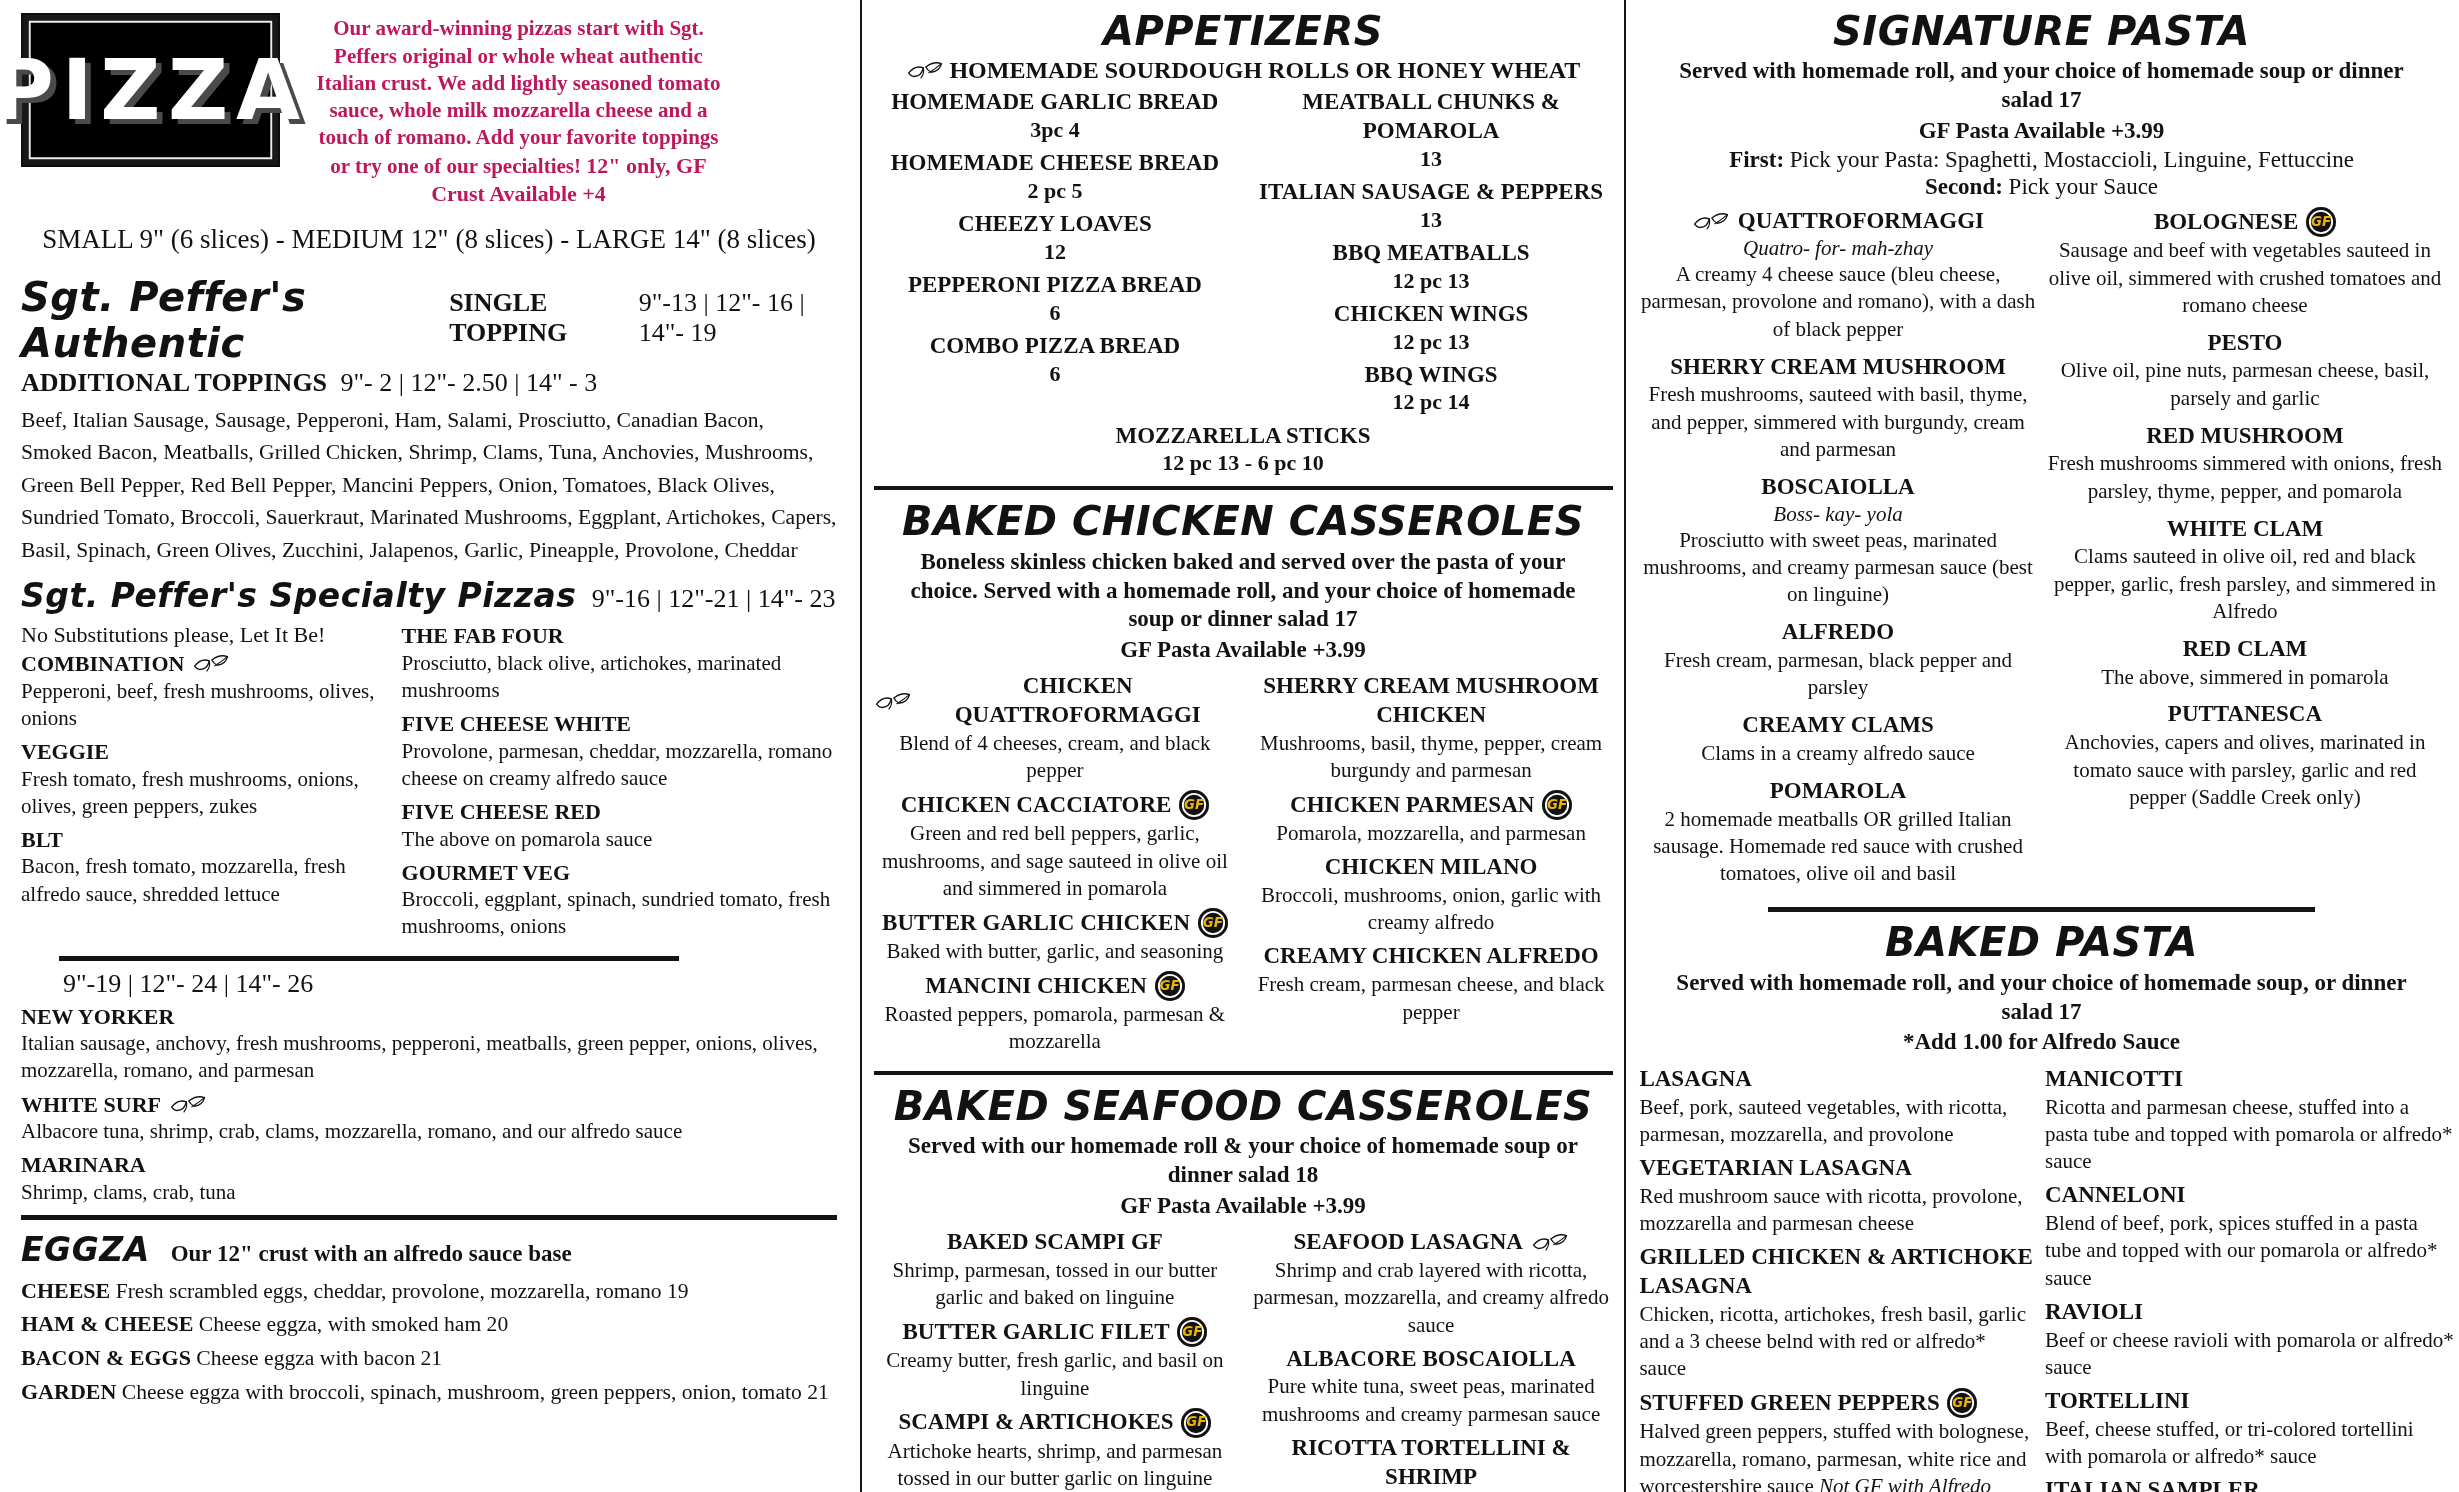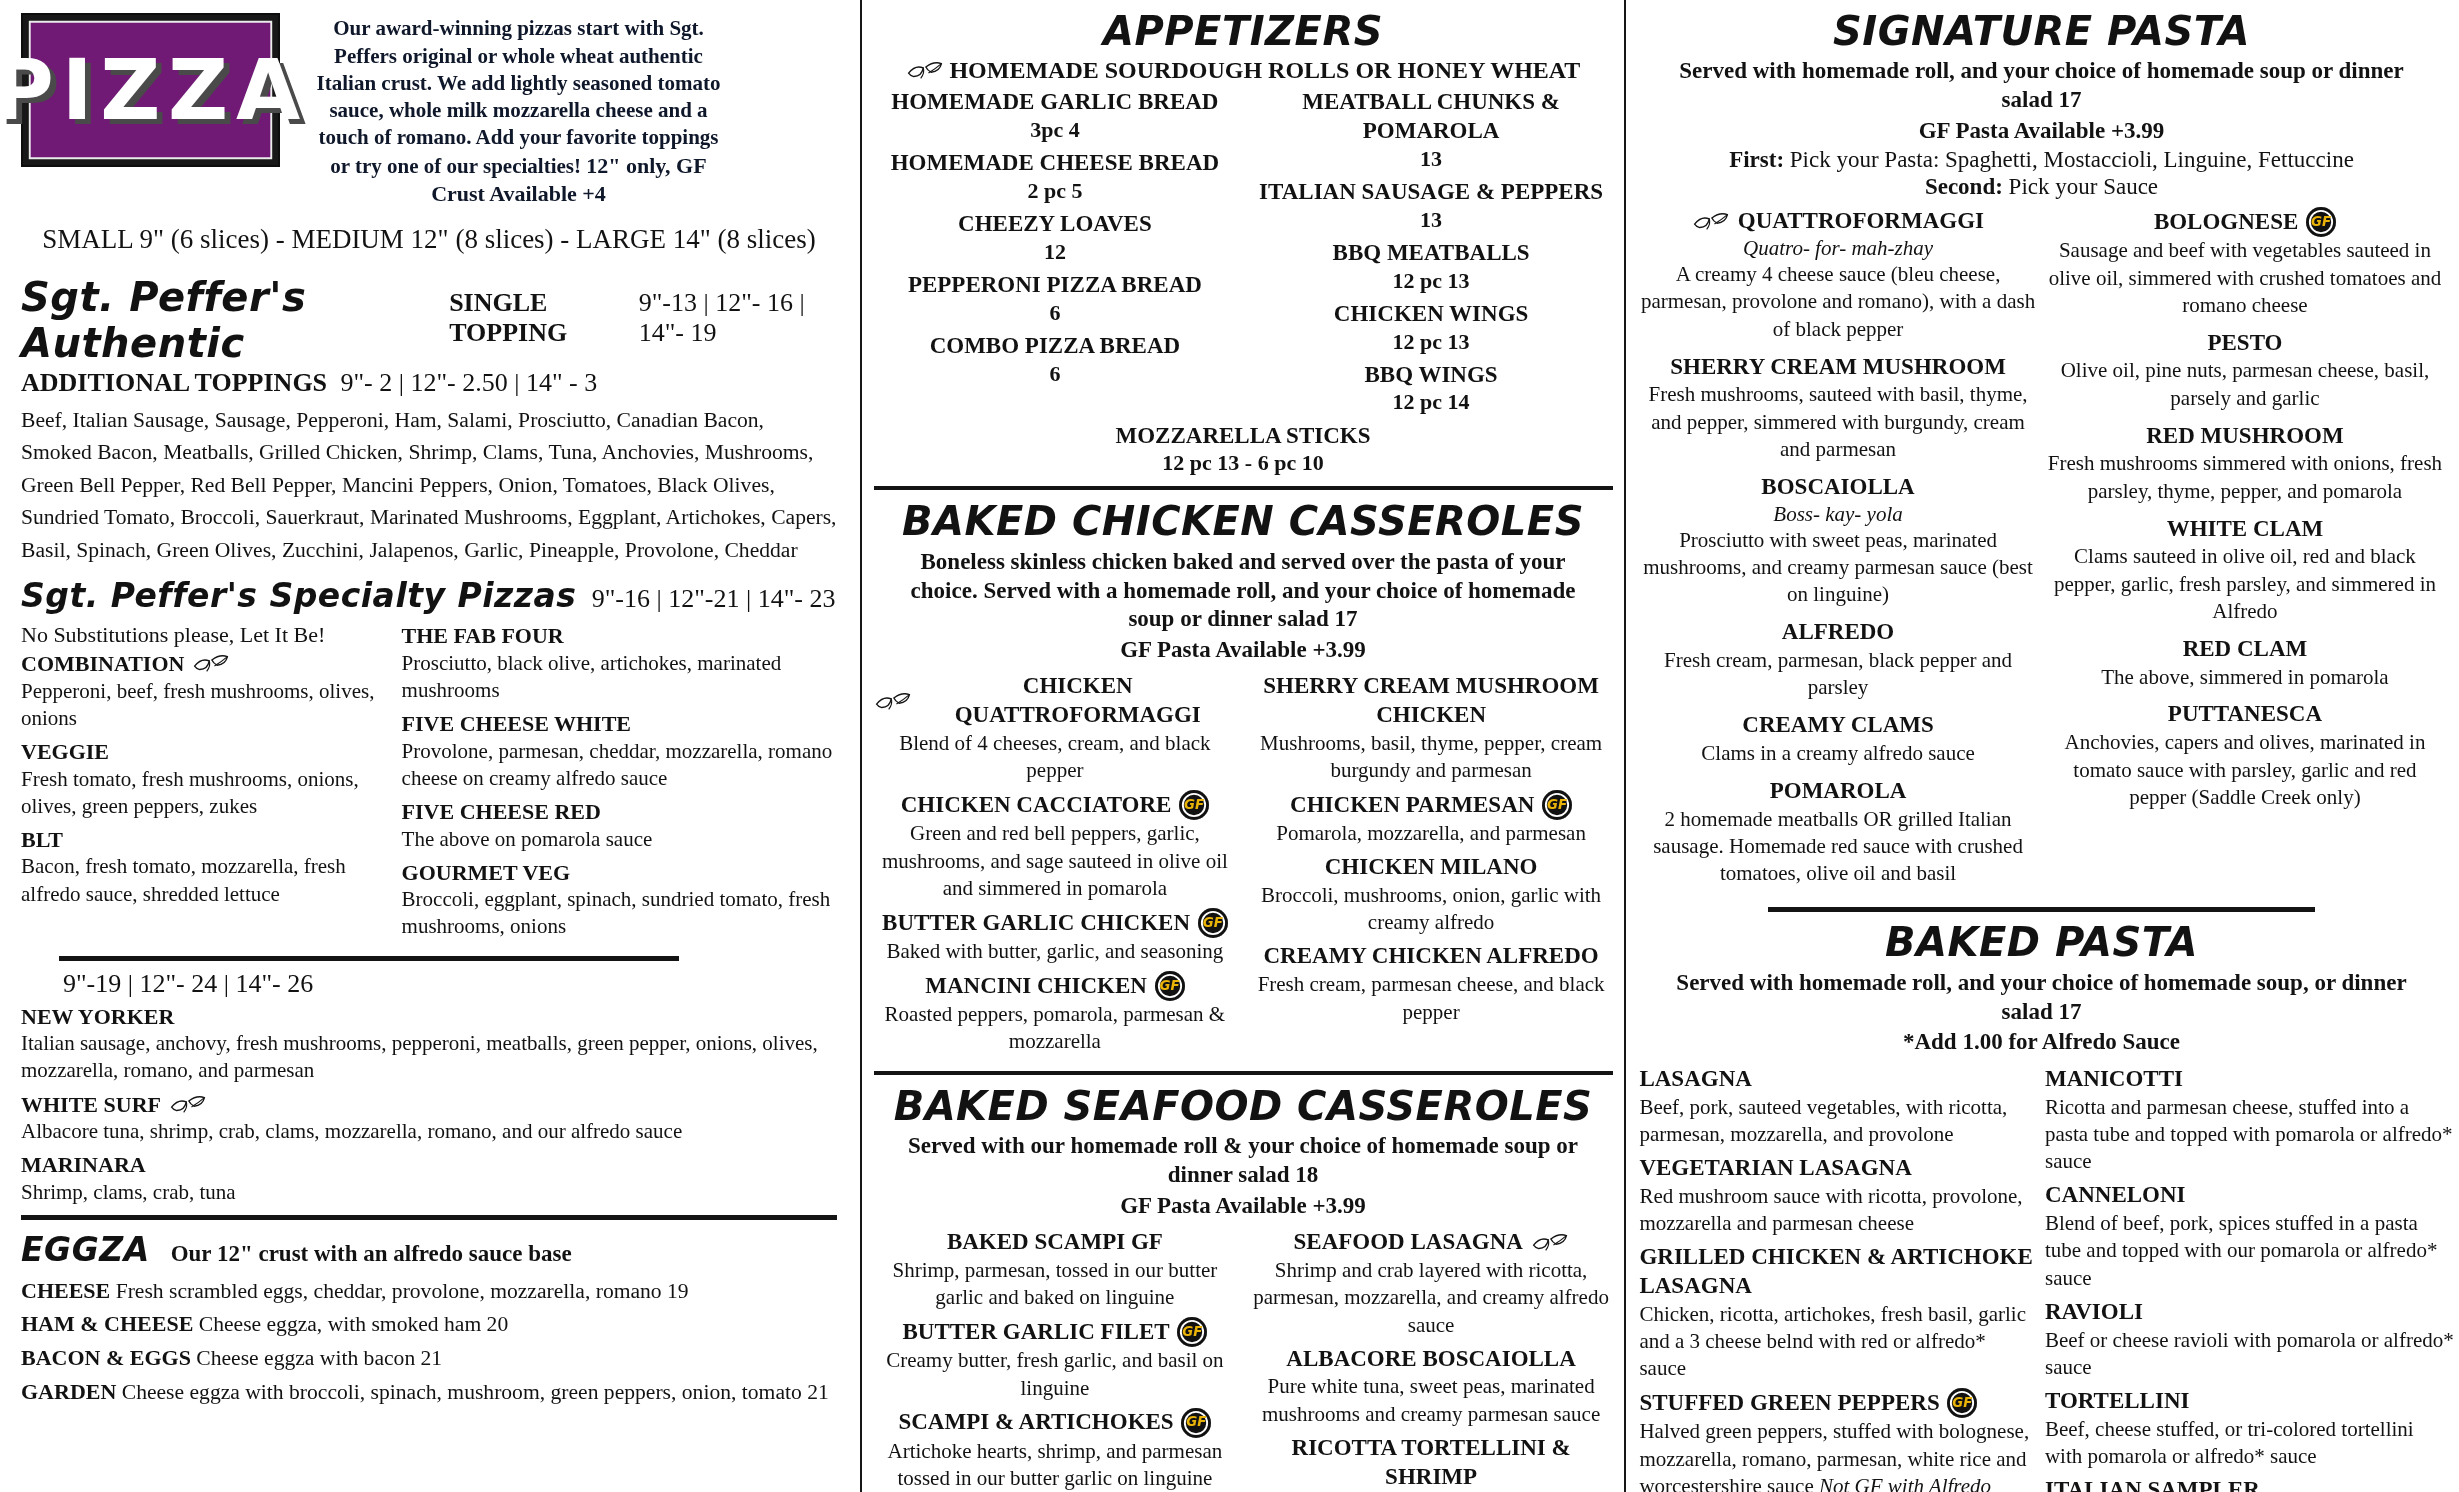--- a/index.html
+++ b/index.html
@@ -9,26 +9,26 @@
   .col{height:1493px;overflow:hidden;}
   .c1{width:862px;padding:13.4px 23px 0 21px;border-right:2.9px solid #161616;}
   .c2{width:764px;padding:5.8px 11.5px 0;border-right:2.9px solid #161616;text-align:center;}
   .c3{width:831px;padding:5.8px 13.4px 0;text-align:center;}
 
   .script{font-family:"DejaVu Sans","Liberation Sans",sans-serif;font-weight:800;font-style:italic;letter-spacing:0.5px;}
   .btitle{font-size:40px;line-height:1.05;margin:3.8px 0 5.8px;}
 
   
   .logo-row{display:flex;gap:27px;align-items:flex-start;}
-  .logo-box{width:259px;height:154px;background:#701a75;border:2.9px solid #0d0d0d;
+  .logo-box{width:259px;height:154px;background:#000000;border:2.9px solid #0d0d0d;
             box-shadow:inset 0 0 0 5.8px #181818, inset 0 0 0 7.7px #ececec;
             display:flex;align-items:center;justify-content:center;flex:none;}
   .logo-text{font-family:"DejaVu Sans",sans-serif;font-weight:800;font-size:83px;color:#fff;
              letter-spacing:7.7px;text-shadow:5.8px 4.8px 0 #4a4a4a;}
-  .intro-red{width:423px;color:#0f172a;font-weight:bold;font-size:21px;line-height:1.3;text-align:center;margin-top:1.9px;}
+  .intro-red{width:423px;color:#be185d;font-weight:bold;font-size:21px;line-height:1.3;text-align:center;margin-top:1.9px;}
   .intro-red b{font-size:22px;}
 
   .sizes{text-align:center;font-size:27px;margin:15.4px 0 19px;}
   .auth-row{display:flex;align-items:baseline;gap:13.4px;margin:3.8px 0 0;}
   .auth-row2{display:flex;align-items:baseline;gap:13.4px;margin:1.9px 0 5.8px;}
   .h1{font-size:40px;}
   .h2{font-size:33px;}
   .lbl{font-weight:bold;font-size:26px;}
   .prc{font-size:26px;}
   .toppings{font-size:21.6px;line-height:1.5;margin:5.8px 0 9.6px;}

